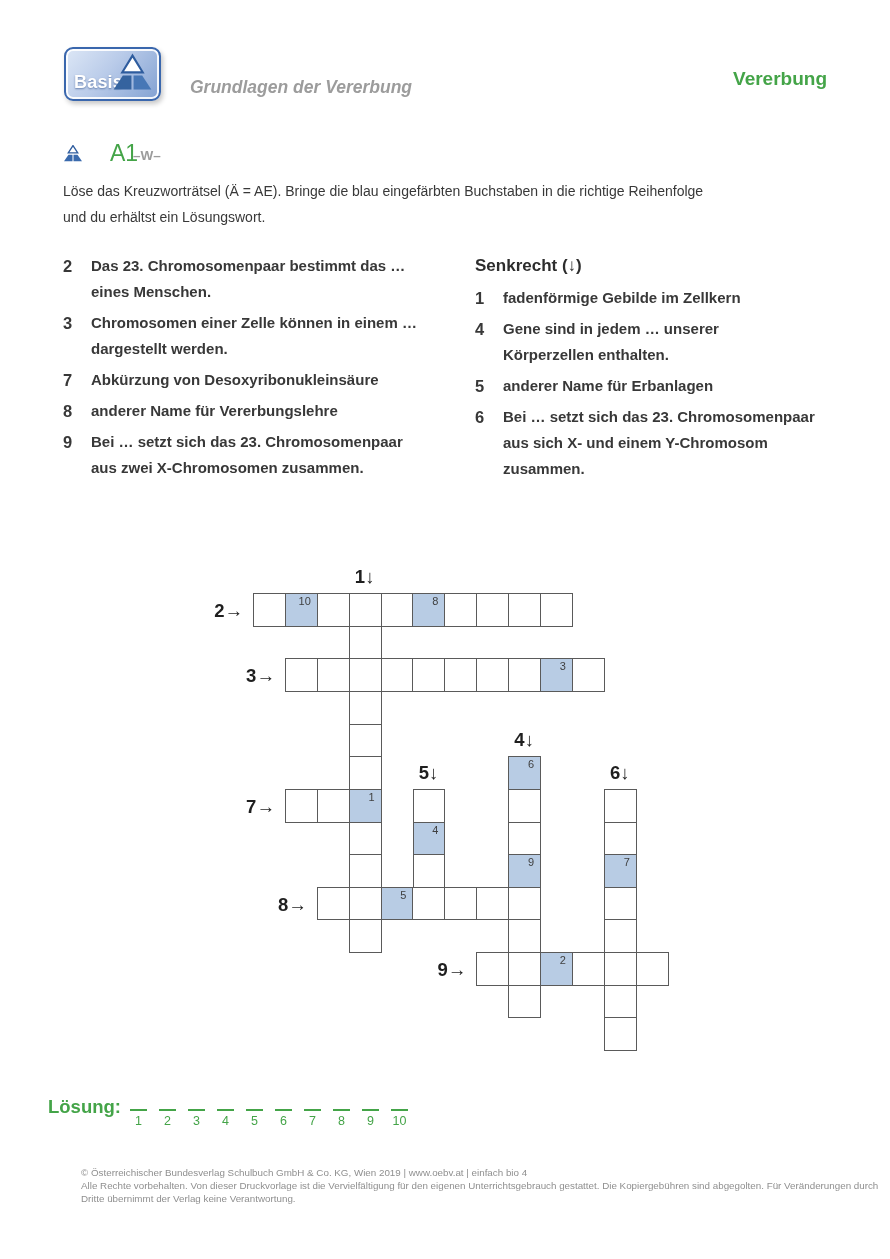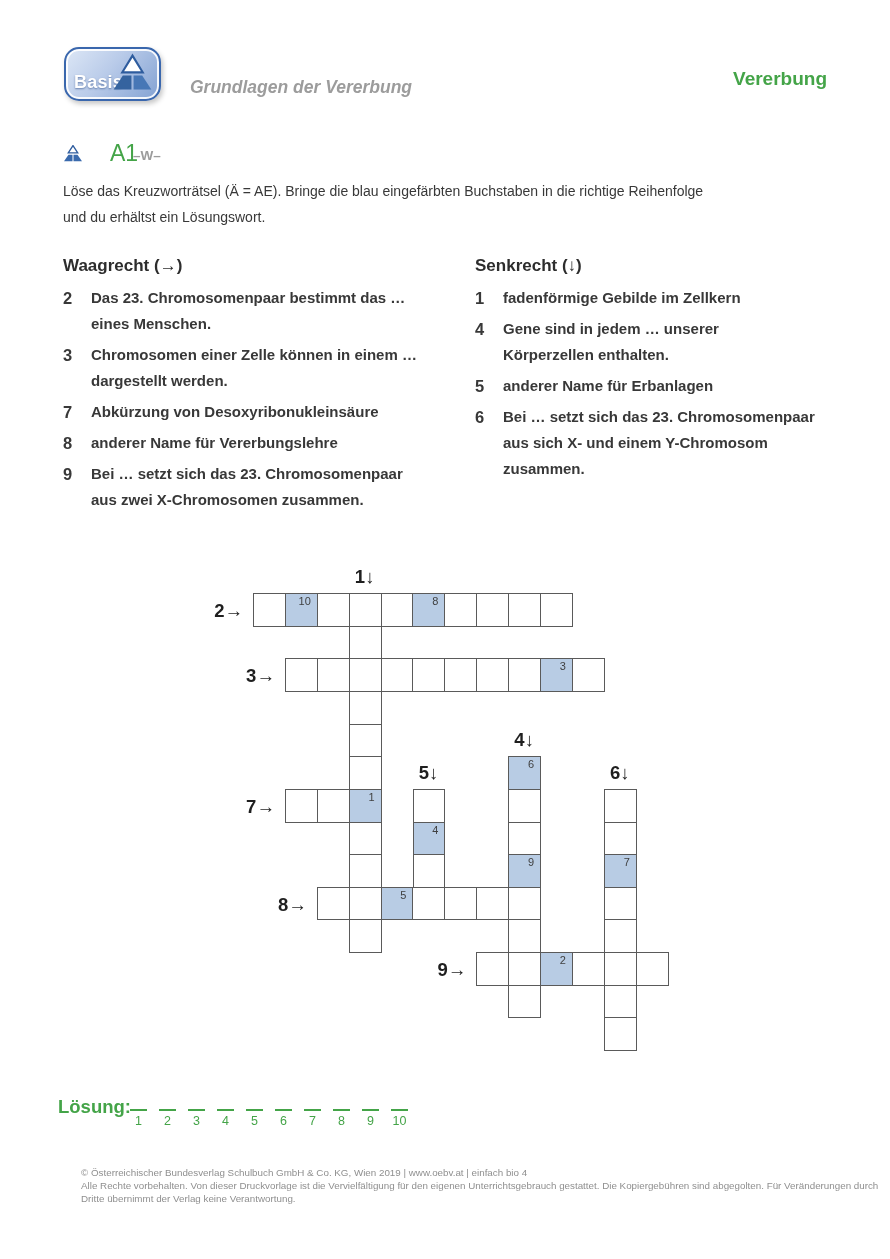--- a/index.html
+++ b/index.html
@@ -9,21 +9,21 @@
   *{box-sizing:border-box; margin:0; padding:0;}
   html,body{background:#e8e8e8;}
   .page{
     position:relative; width:890px; height:1259px; background:#fff;
     font-family:"Liberation Sans", sans-serif; color:var(--textdark);
     overflow:hidden; margin:0 auto;
   }
   
   .logo{
     position:absolute; left:64px; top:47px; width:97px; height:54px;
-    border:2px solid var(--logoblue); border-radius:15px;
+    border:2px solid var(--logoblue); border-radius:9px;
     background:linear-gradient(130deg,#dde7f6 0%,#b9cbe9 45%,#82a1d2 100%);
     box-shadow: inset 0 0 0 2px rgba(255,255,255,.9), 2px 3px 5px rgba(0,0,0,.22);
   }
   .logo-text{
     position:absolute; left:8px; bottom:6px; color:#fff; font-weight:bold;
     font-size:18px; letter-spacing:.2px; text-shadow:0 1px 2px rgba(30,60,120,.55);
   }
   .logo-pyr{position:absolute; right:5px; top:3px;}
   .subtitle{
     position:absolute; left:190px; top:77px; font-weight:bold;
@@ -60,21 +60,21 @@
   .cell .num{
     position:absolute; top:1px; right:6px; font-size:11px; color:#3f3f3f;
   }
   .grid-label{
     position:absolute; width:40px; font-weight:bold; font-size:18.5px;
     color:#1f1f1f; white-space:nowrap;
   }
   .grid-label.left{text-align:right;}
   .grid-label.top{text-align:center;}
   
-  .solution-label{position:absolute; left:58px; top:1096px; font-weight:bold; font-size:18.5px; color:var(--green);}
+  .solution-label{position:absolute; left:48px; top:1096px; font-weight:bold; font-size:18.5px; color:var(--green);}
   .solution-blanks{position:absolute; left:130px; top:1096px; display:flex;}
   .blank{width:17px; margin-right:12px; text-align:center;}
   .blank .line{height:15px; border-bottom:2px solid var(--green);}
   .blank .bnum{margin-top:3px; font-size:12.5px; color:var(--green);}
   
   .footer{position:absolute; left:63px; top:1166px; width:820px; color:#8f8f8f;margin-left:18px;}
   .footer div{font-size:9.8px; line-height:13.2px; white-space:nowrap;}
 </style>
 </head>
 <body>
@@ -98,21 +98,20 @@
     <polygon points="21,18.5 28.5,18.5 37,31 21,31" fill="#3a6aad"></polygon>
   </svg>
   <div class="task-id">A1</div>
   <div class="task-tag">–W–</div>
   <div class="instructions">
       <div>Löse das Kreuzworträtsel (Ä = AE). Bringe die blau eingefärbten Buchstaben in die richtige Reihenfolge</div>
       <div>und du erhältst ein Lösungswort.</div>
     </div>
 
   <div class="clues left">
-    <h3>Waagrecht (→)</h3>
     <div class="clue-list">
         <div class="clue">
           <span class="clue-num">2</span>
           <span class="clue-text">
             <div>Das 23. Chromosomenpaar bestimmt das …</div>
             <div>eines Menschen.</div>
           </span>
         </div>
         <div class="clue">
           <span class="clue-num">3</span>

